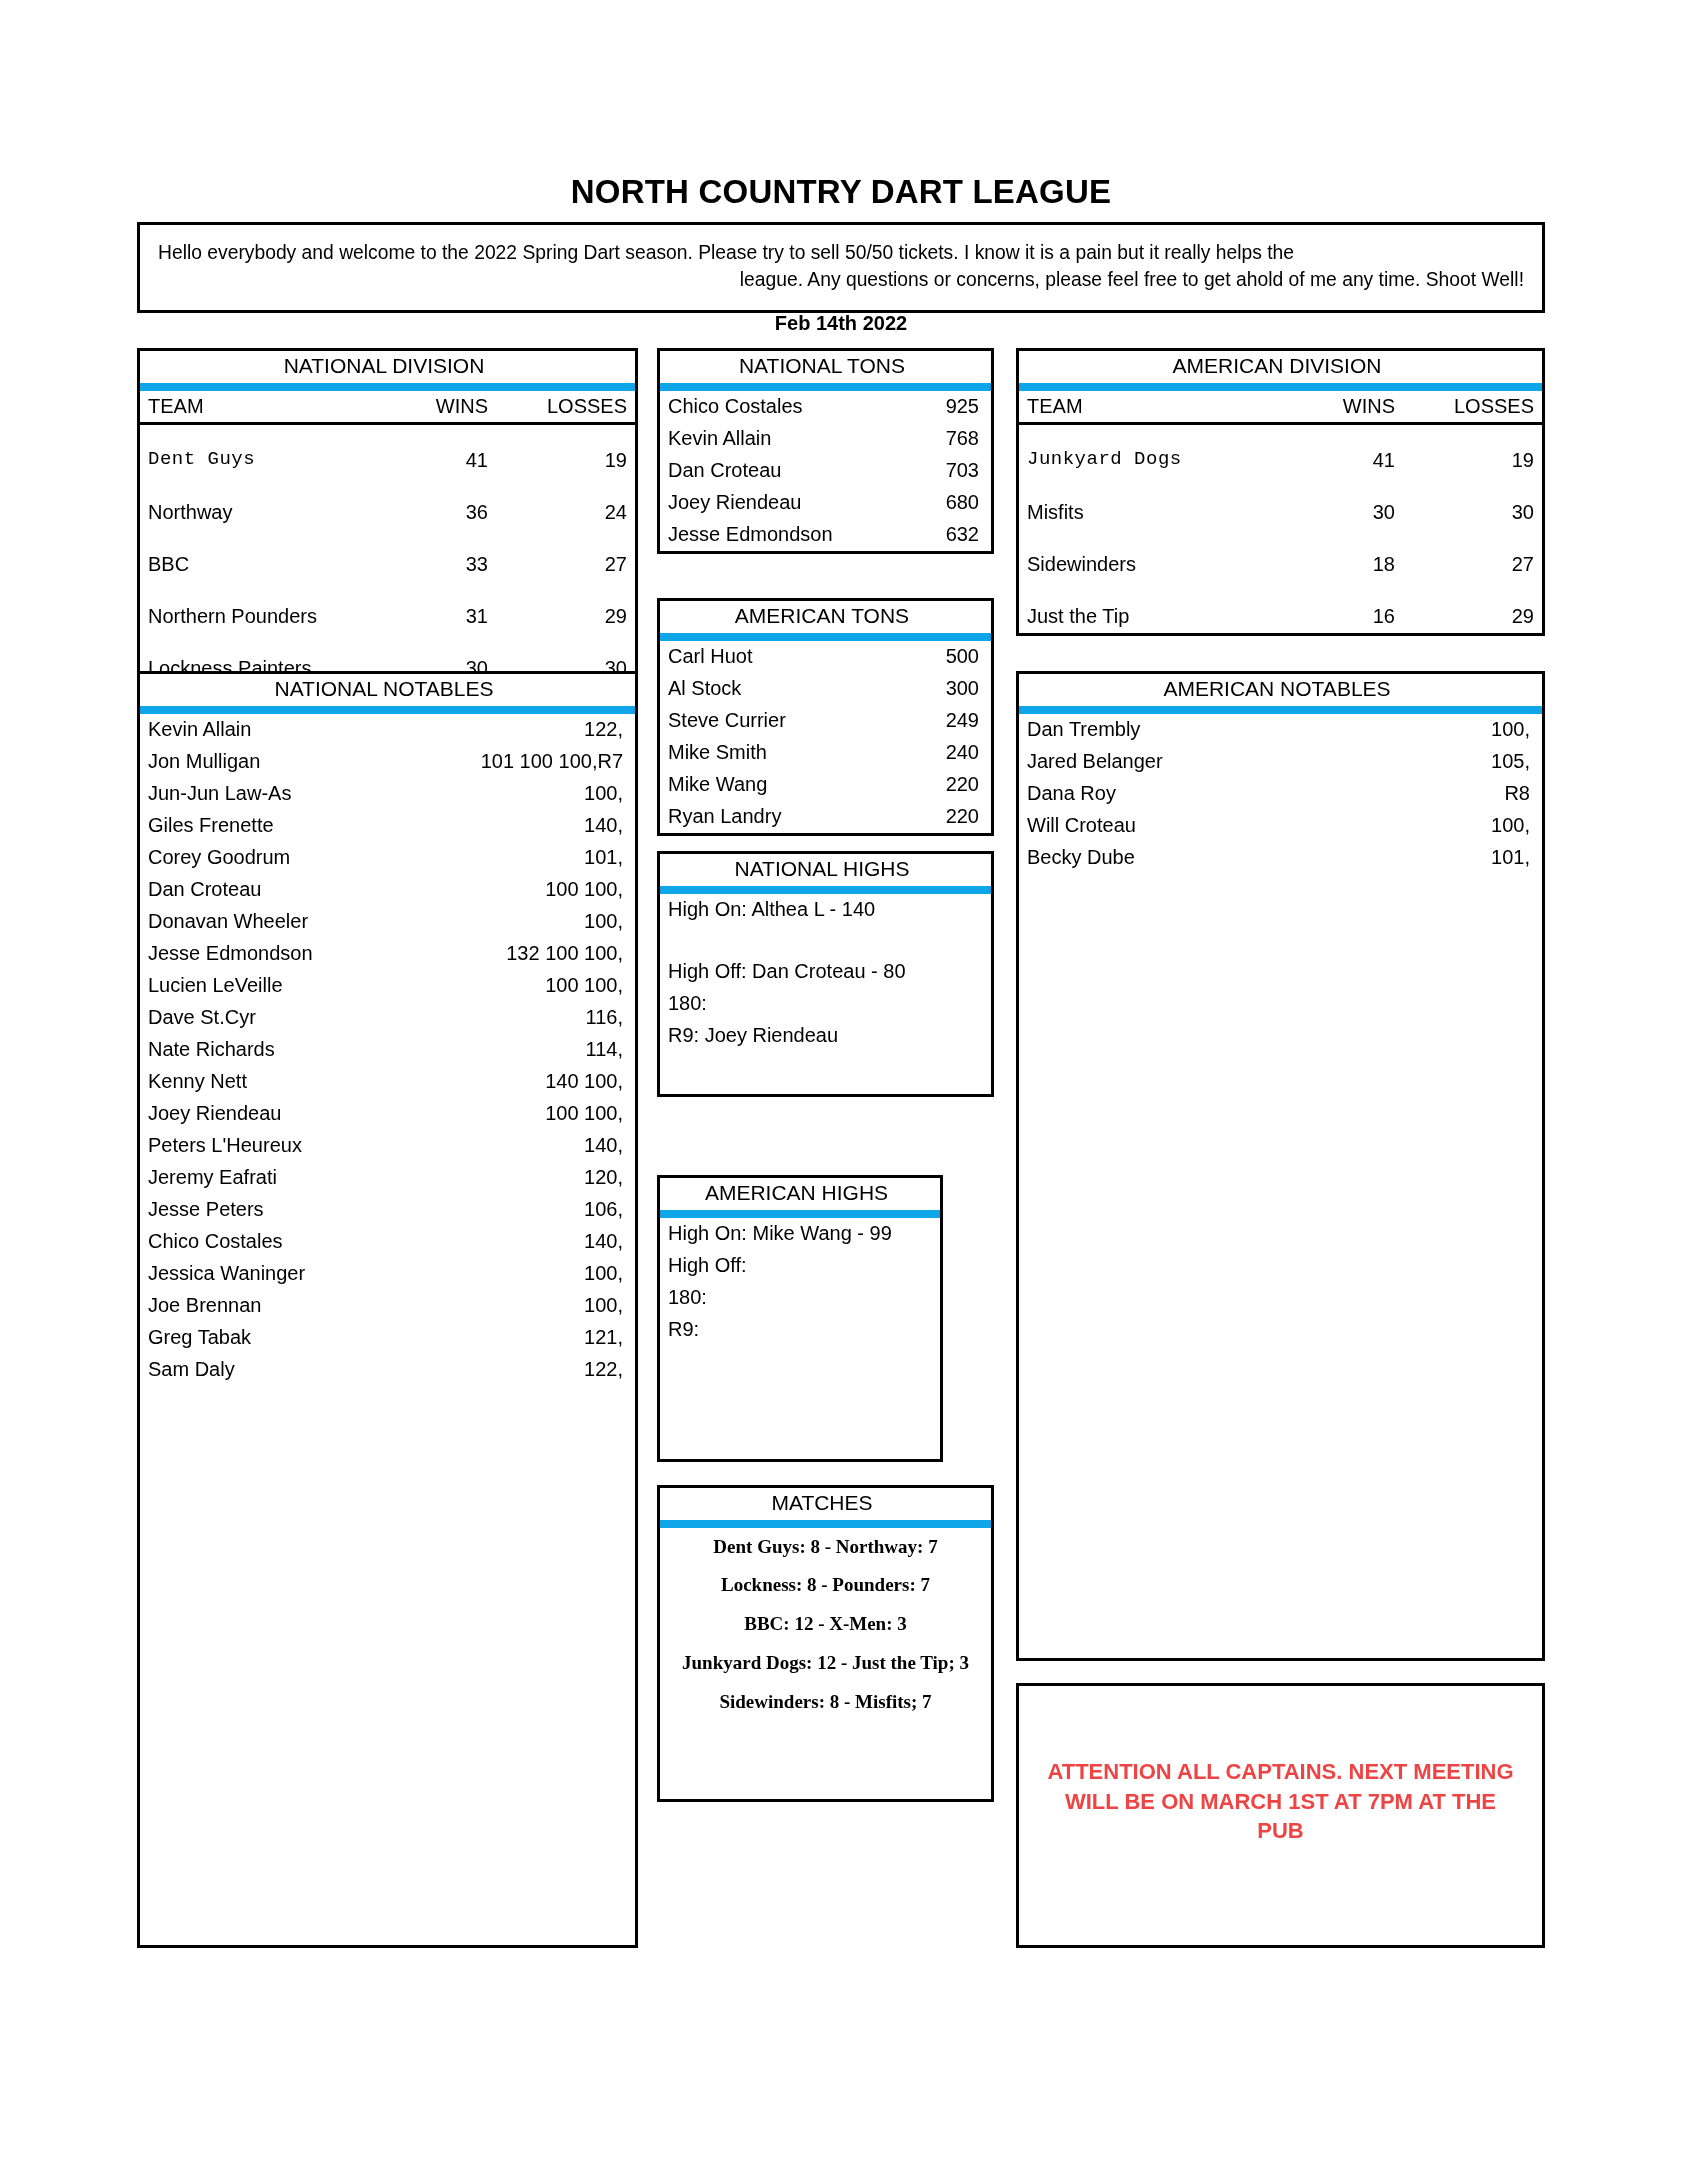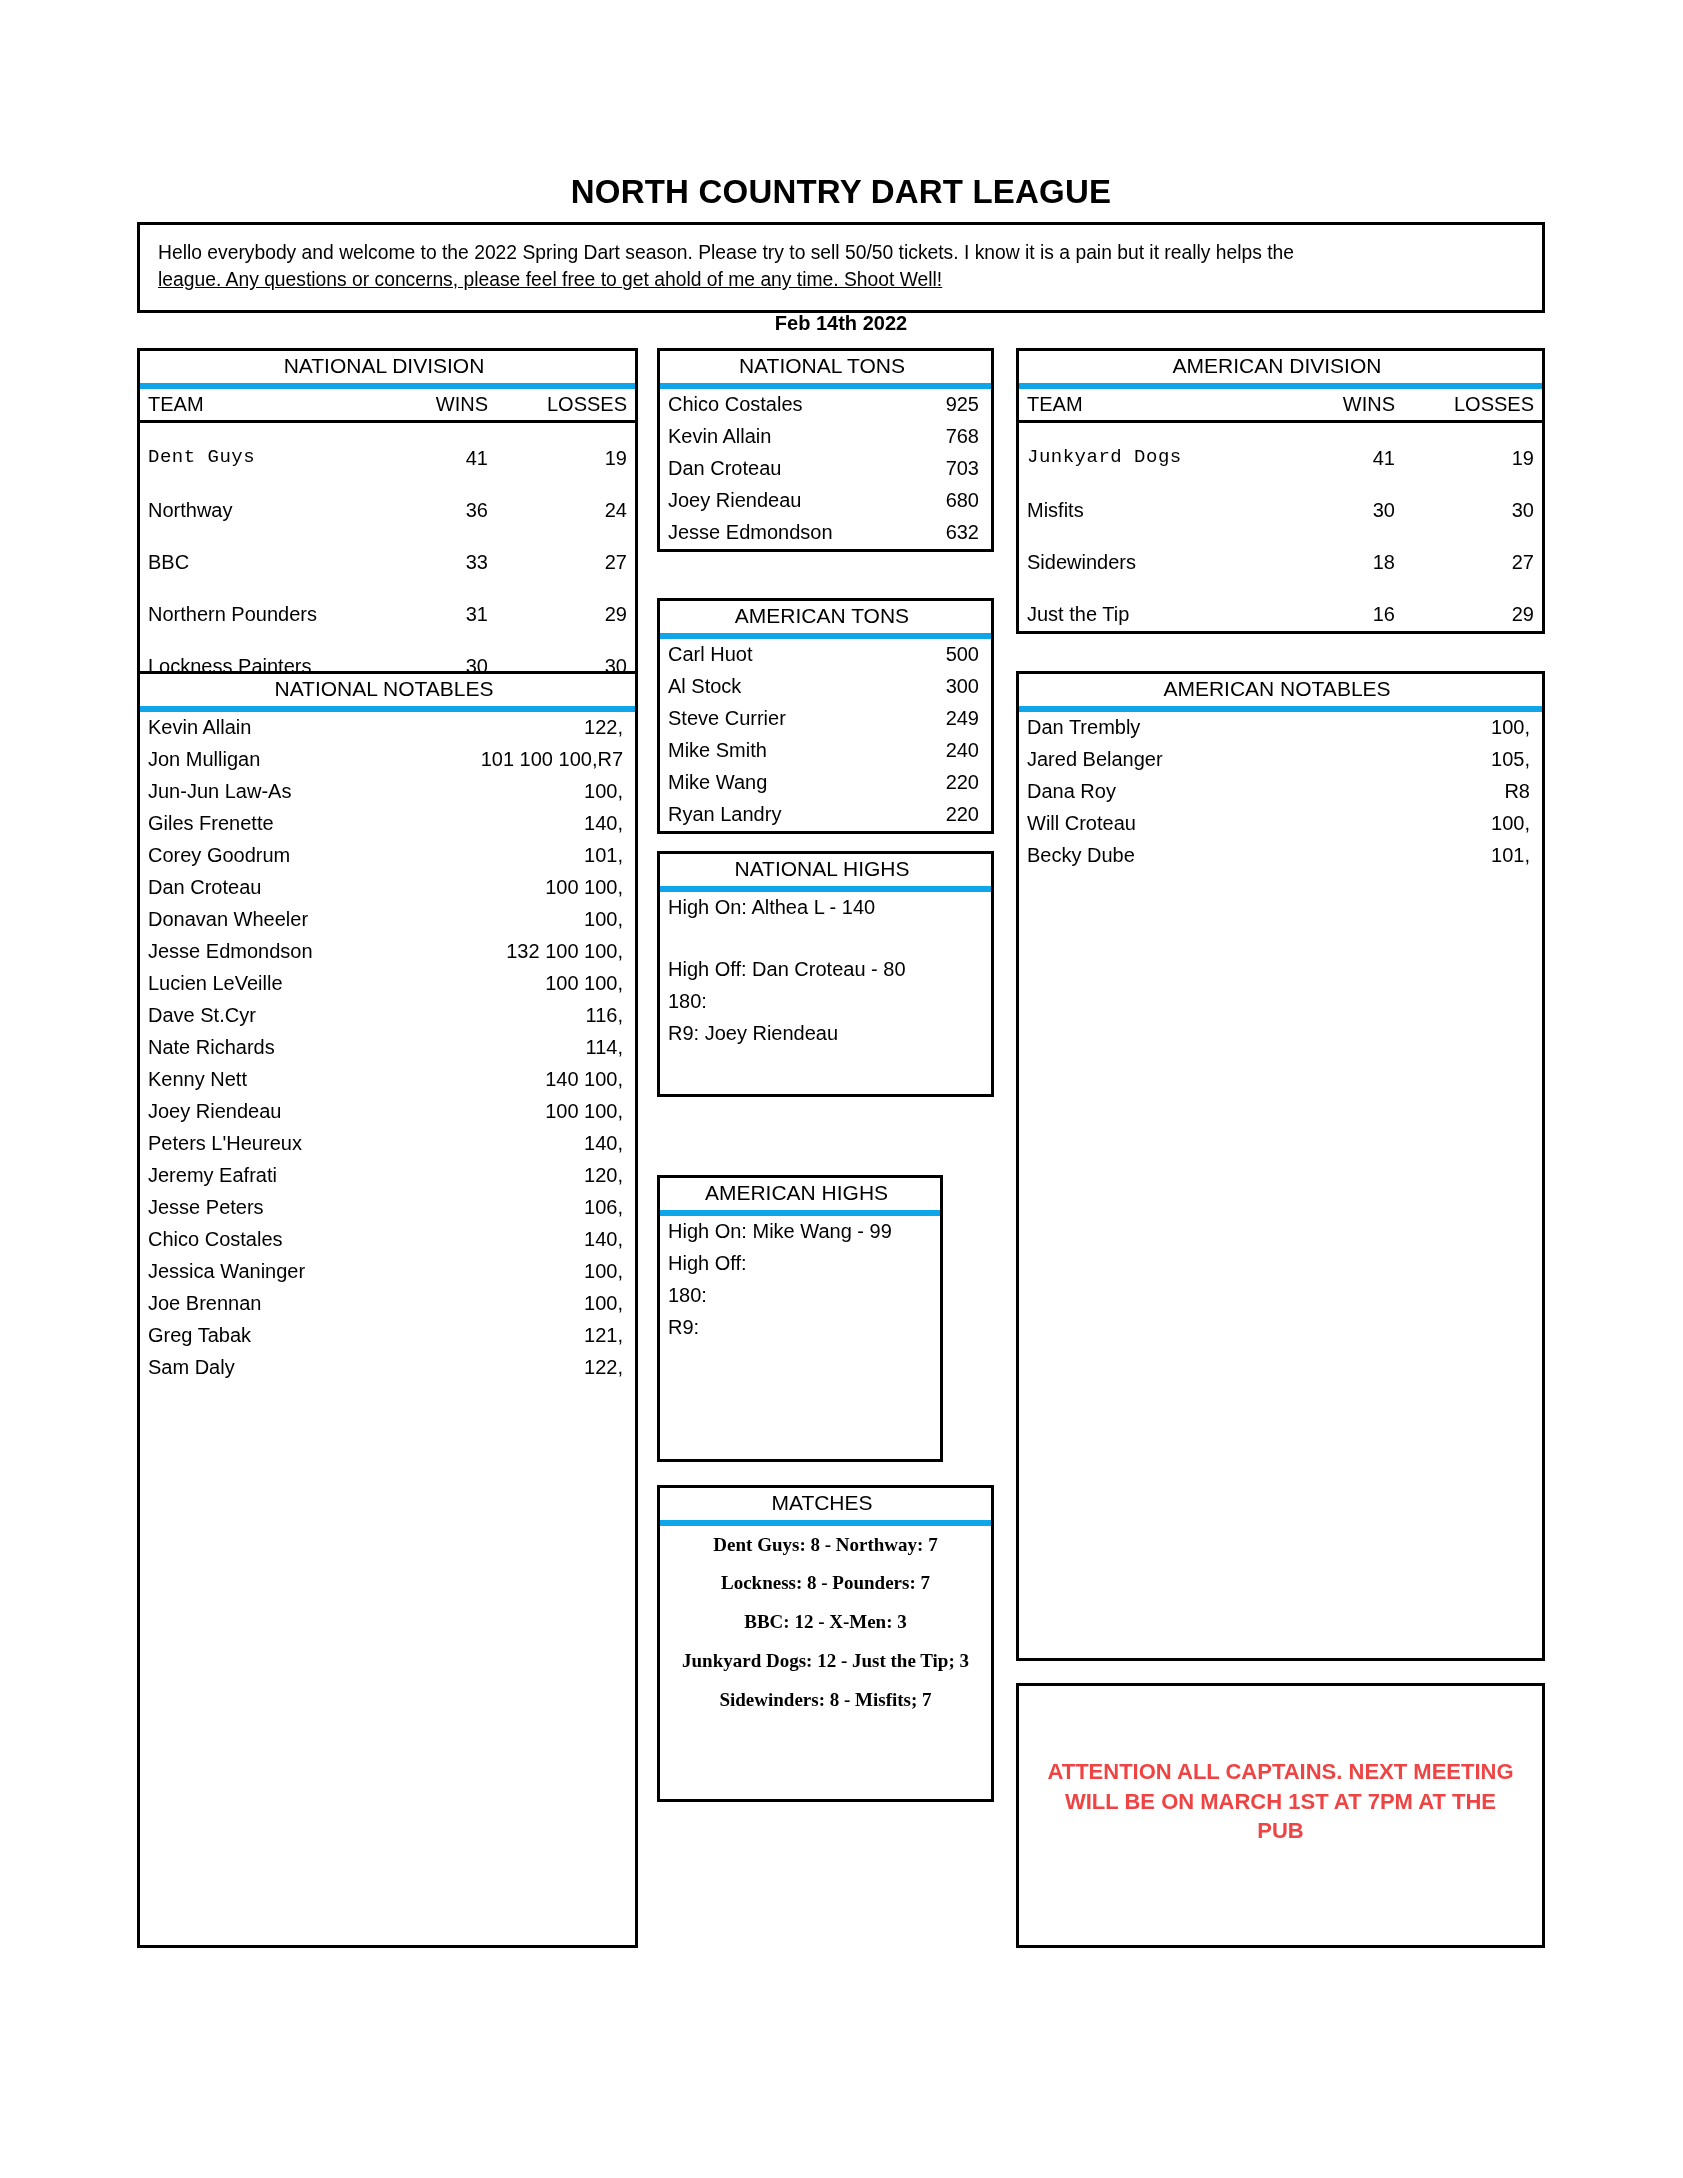--- a/index.html
+++ b/index.html
@@ -43,42 +43,42 @@
     border: 3px solid #000;
     box-sizing: border-box;
     padding: 14px 18px 16px 18px;
   }
   .welcome-text {
     font-size: 19.3px;
     line-height: 1.42;
     text-align: center;
   }
   .welcome-text .l1 { display:block; text-align: left; }
-  .welcome-text .l2 { display:block; text-align: left; text-decoration: underline; }
+  .welcome-text .l2 { display:block; text-align: right; }
 
   
   .date-line {
     position: absolute;
     left: 137px;
     top: 312px;
     width: 1408px;
     text-align: center;
     font-size: 20px;
     font-weight: bold;
   }
 
   
   .panel {
     position: absolute;
     border: 3px solid #000;
     box-sizing: border-box;
     background: #fff;
   }
   .panel-head {
-    border-bottom: 6px solid #0ea5e9;
+    border-bottom: 8px solid #0ea5e9;
     text-align: center;
     font-size: 21px;
     padding: 3px 7px 5px 0;
     line-height: 1.12;
   }
   .sub-head {
     border-bottom: 3px solid #000;
     font-size: 20px;
     padding: 4px 8px 5px 8px;
     display: flex;

